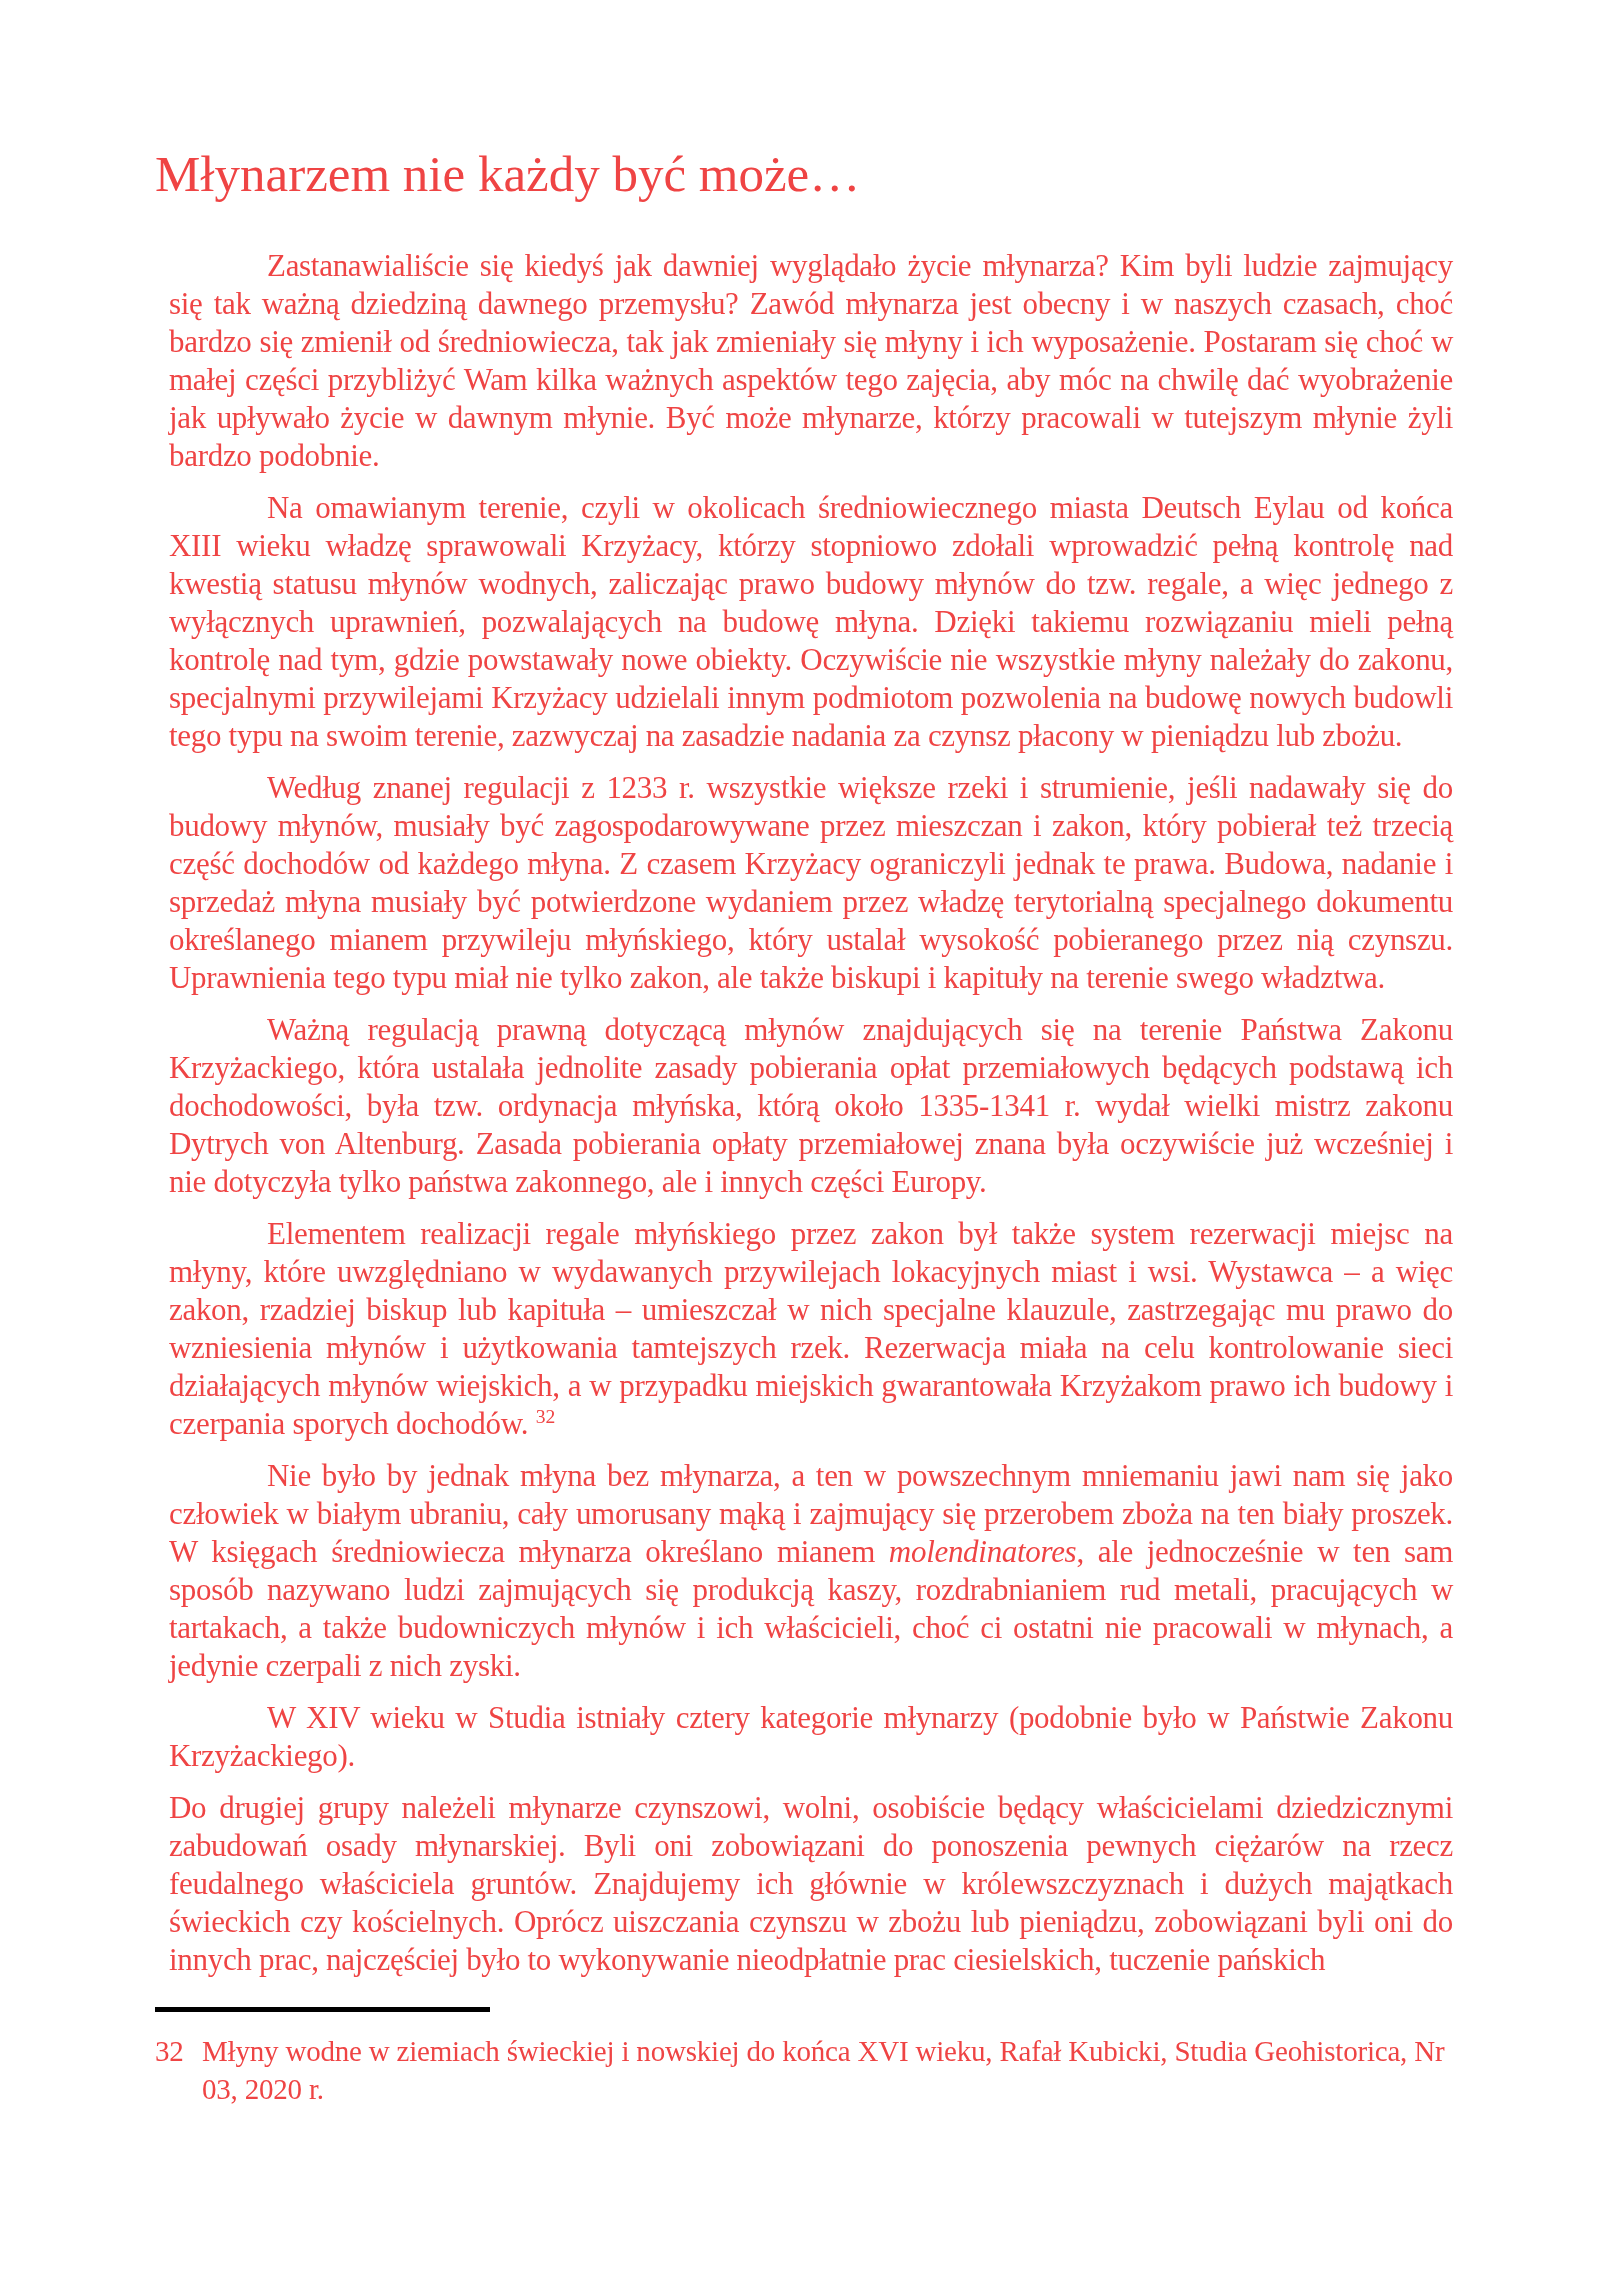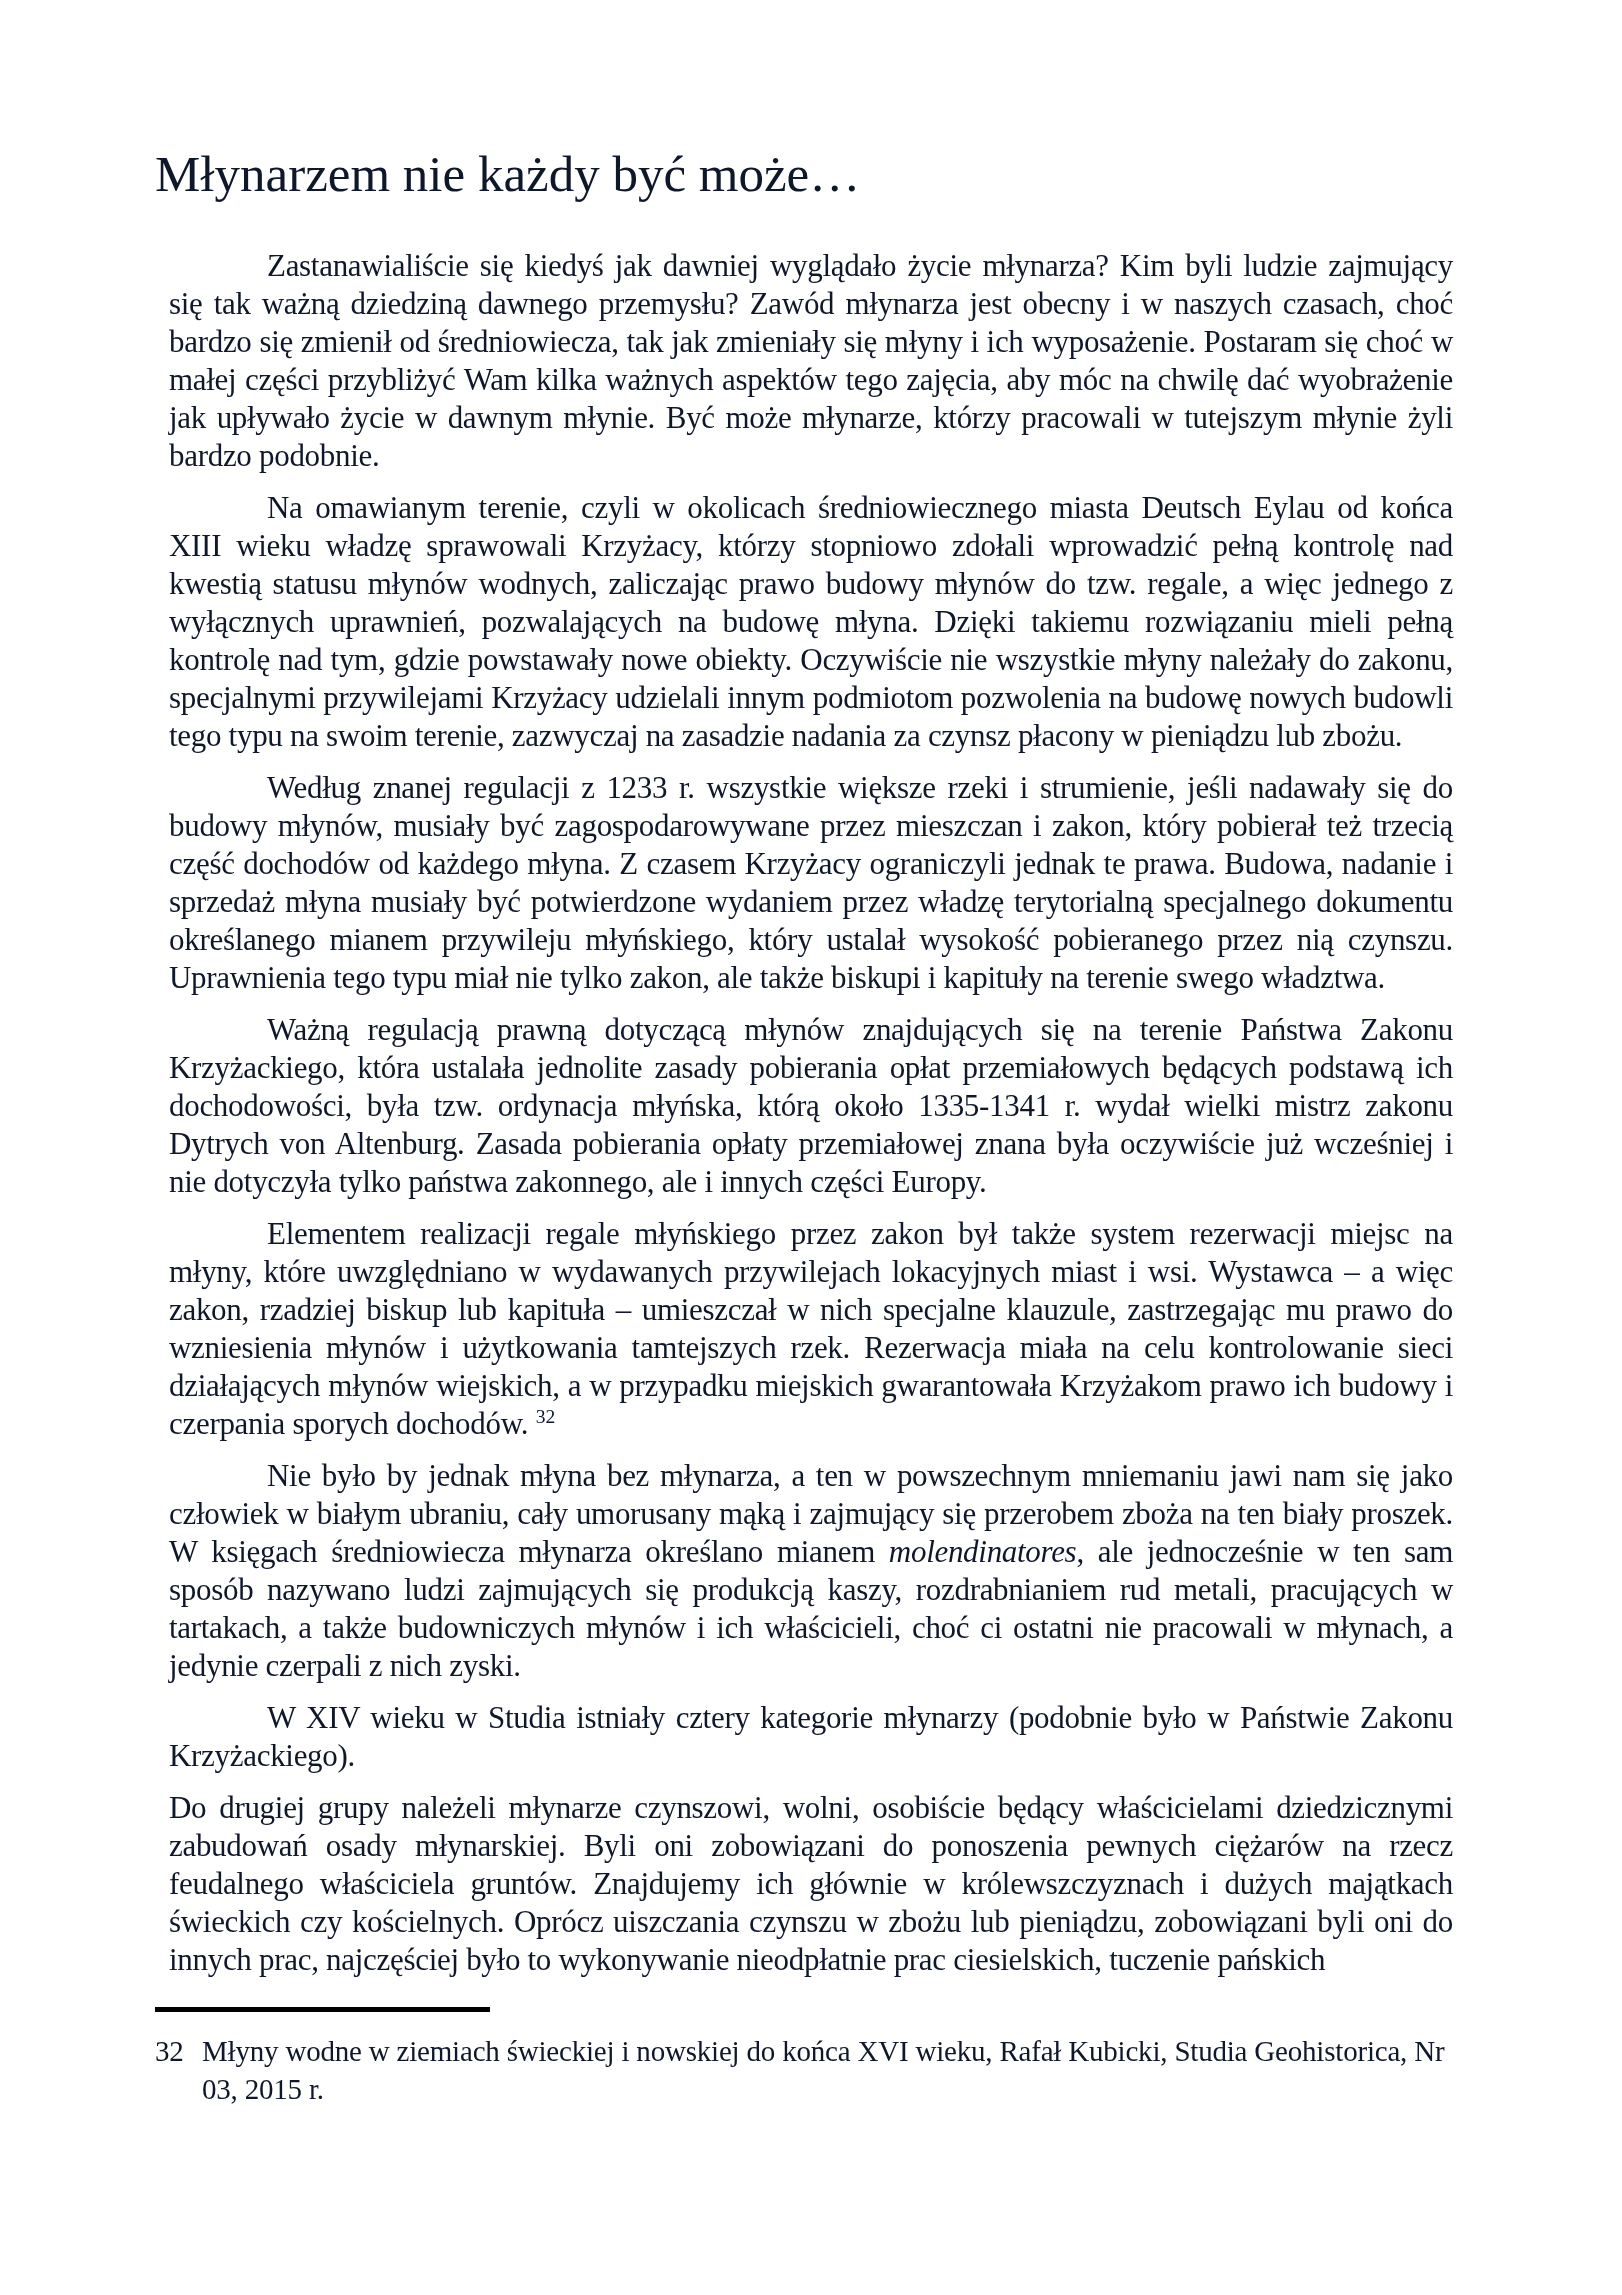--- a/index.html
+++ b/index.html
@@ -6,21 +6,21 @@
     margin: 0;
     padding: 0;
     background: #ffffff;
   }
   .page {
     position: relative;
     width: 1622px;
     height: 2295px;
     box-sizing: border-box;
     background: #ffffff;
-    color: #0f172a;
+    color: #ef4444;
     font-family: "Liberation Serif", "DejaVu Serif", serif;
     padding: 146px 155px 8px 155px;
     overflow: hidden;
   }
   .doc-title {
     font-size: 51px;
     font-weight: 400;
     line-height: 1.12;
     margin: 0 0 44px 0;
   }
@@ -90,18 +90,18 @@
 
 
     <p>Do drugiej grupy należeli młynarze czynszowi, wolni, osobiście będący właścicielami dziedzicznymi zabudowań osady młynarskiej. Byli oni zobowiązani do ponoszenia pewnych ciężarów na rzecz feudalnego właściciela gruntów. Znajdujemy ich głównie w królewszczyznach i dużych majątkach świeckich czy kościelnych. Oprócz uiszczania czynszu w zbożu lub pieniądzu, zobowiązani byli oni do innych prac, najczęściej było to wykonywanie nieodpłatnie prac ciesielskich, tuczenie pańskich</p>
 
   </section>
 
   <footer class="footnote-area">
     <div class="fn-rule"></div>
     <div class="footnote">
       <span class="fn-num">32</span>
-      <span class="fn-text">Młyny wodne w ziemiach świeckiej i nowskiej do końca XVI wieku, Rafał Kubicki, Studia Geohistorica, Nr 03, 2015 r.</span>
+      <span class="fn-text">Młyny wodne w ziemiach świeckiej i nowskiej do końca XVI wieku, Rafał Kubicki, Studia Geohistorica, Nr 03, 2020 r.</span>
     </div>
   </footer>
 
 </main>
 
 
 </body></html>

